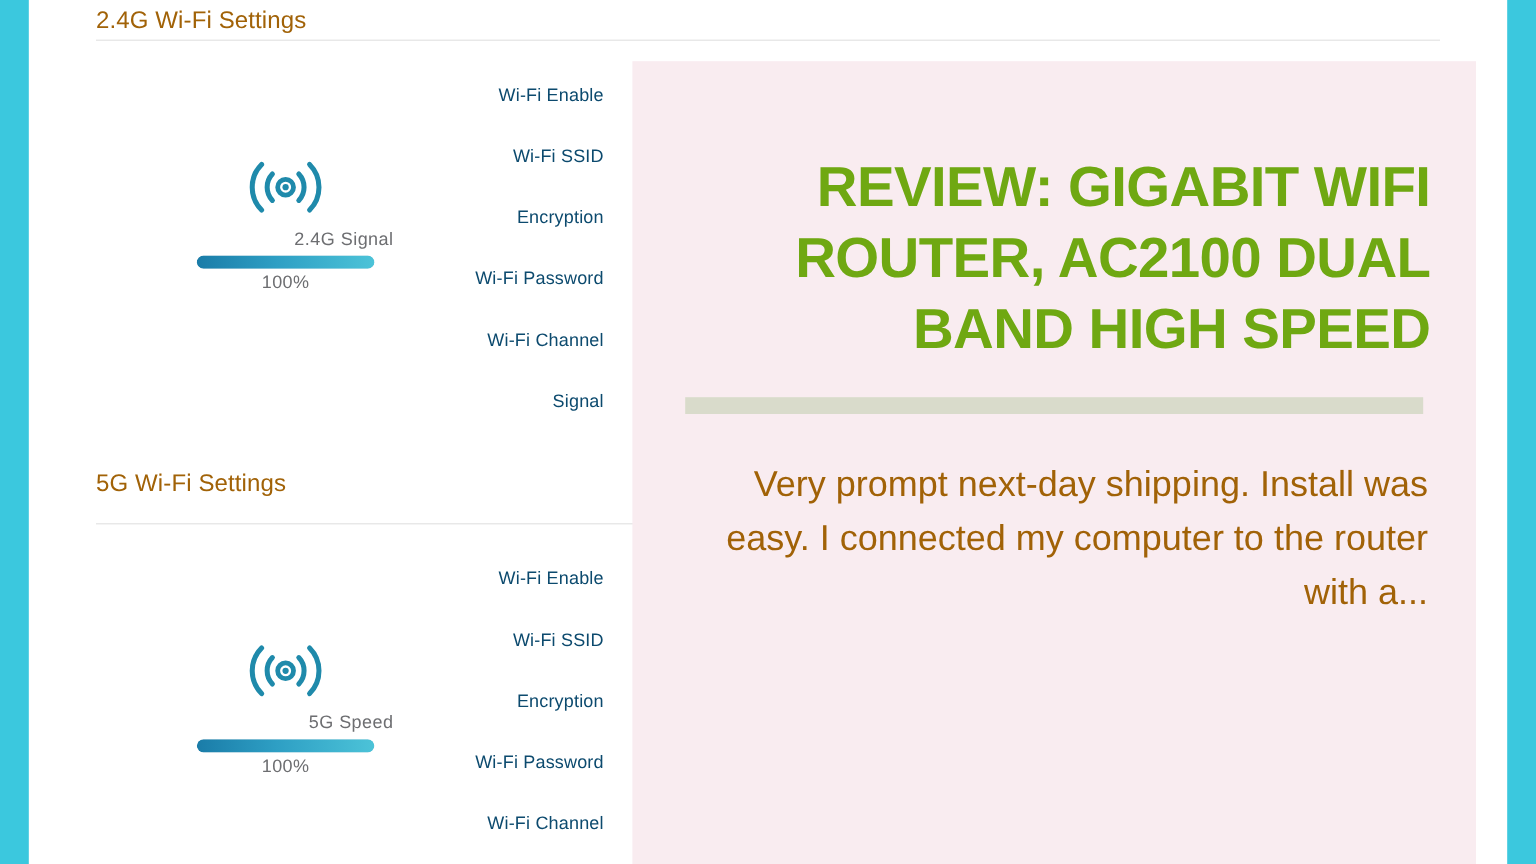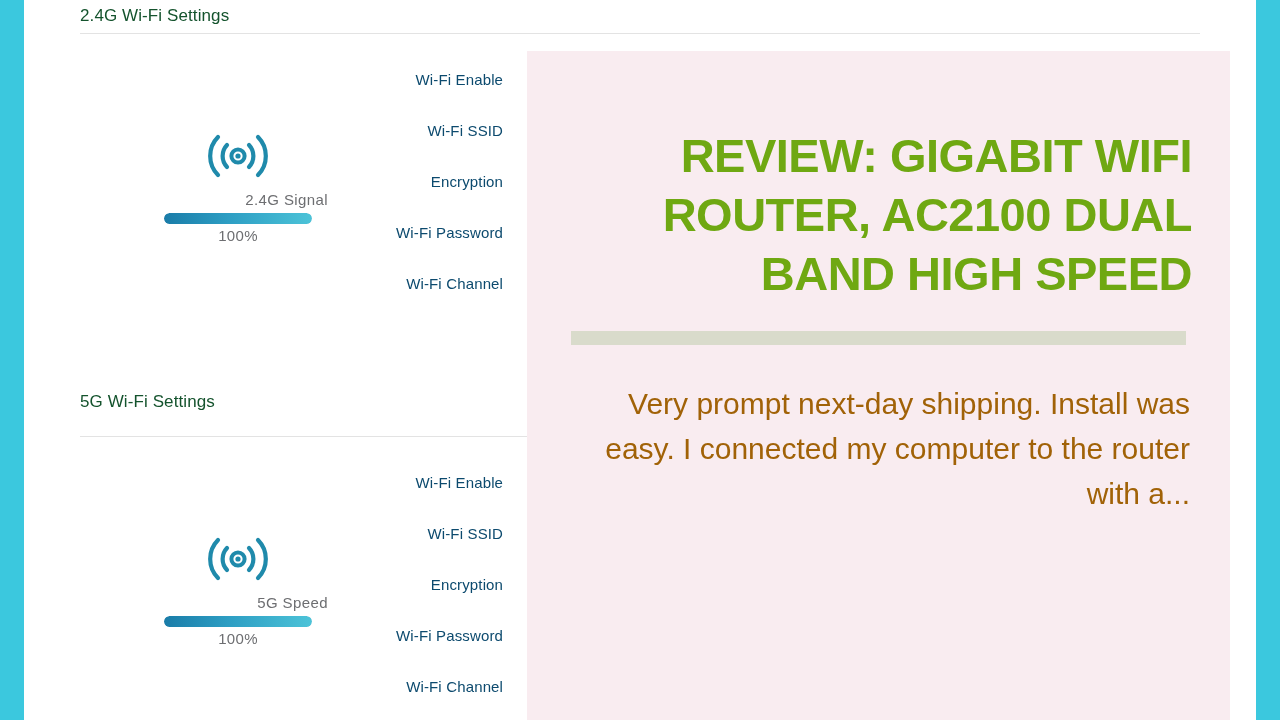--- a/index.html
+++ b/index.html
@@ -43,22 +43,22 @@
     top: 0;
     width: 1176px;
     height: 720px;
     background: #ffffff;
   }
 
   
   .section-head {
     position: absolute;
     left: 0;
-    font-size: 17px;
-    color: #14532d;
+    font-size: 20px;
+    color: #a16207;
     letter-spacing: 0.1px;
     white-space: nowrap;
   }
   .section-rule {
     position: absolute;
     left: 0;
     height: 1px;
     background: #e3e3e3;
     width: 1120px;
   }
@@ -221,20 +221,21 @@
         </div>
         <div class="signal-pct">100%</div>
       </div>
 
       <div class="field-col" style="left:316px; top:70px;">
         <div class="field-label">Wi-Fi Enable</div>
         <div class="field-label">Wi-Fi SSID</div>
         <div class="field-label">Encryption</div>
         <div class="field-label">Wi-Fi Password</div>
         <div class="field-label">Wi-Fi Channel</div>
+        <div class="field-label gap-sm">Signal</div>
       </div>
     </div>
 
     <div>
       <div class="section-head" style="top:392px;">5G Wi-Fi Settings</div>
       <div class="section-rule" style="top:436px;"></div>
 
       <div class="signal-widget" style="left:68px; top:527px; width:180px;">
         <svg class="wifi-icon" viewBox="0 0 84 64">
           <g fill="none" stroke="#1f8aab" stroke-width="4.2" stroke-linecap="round">

